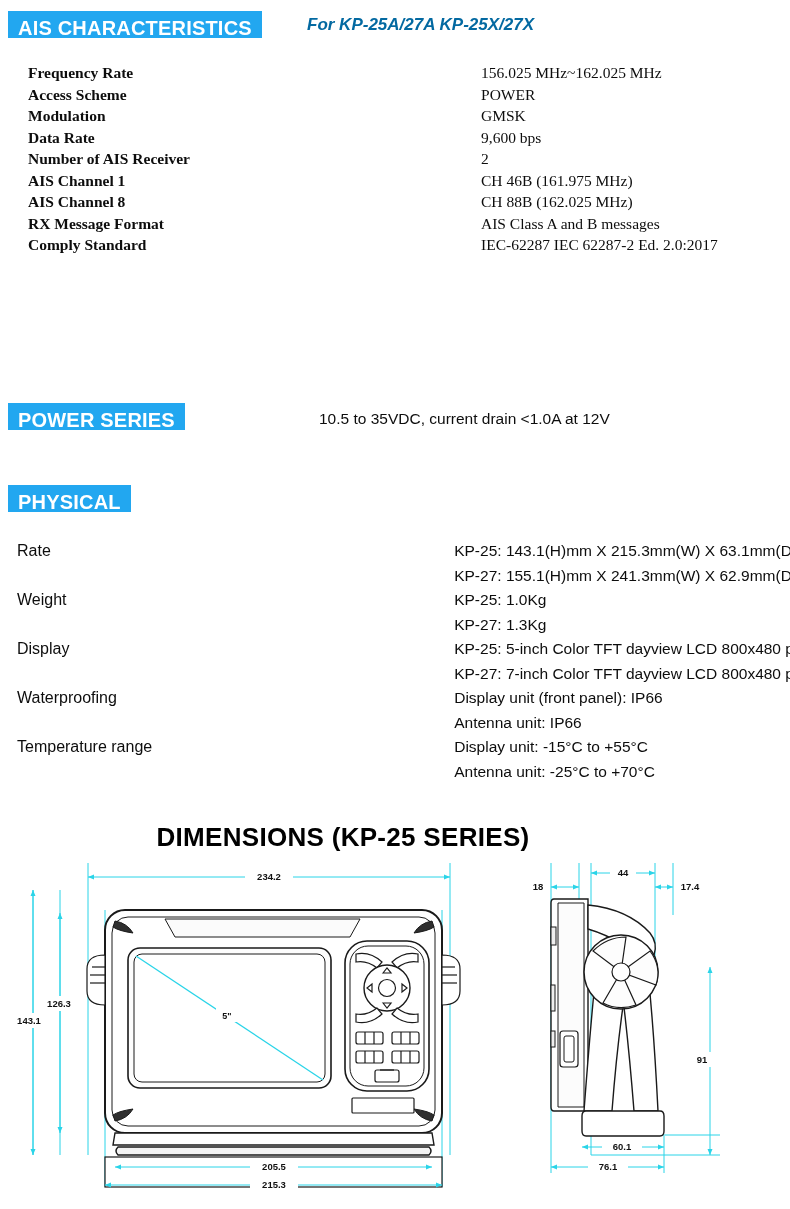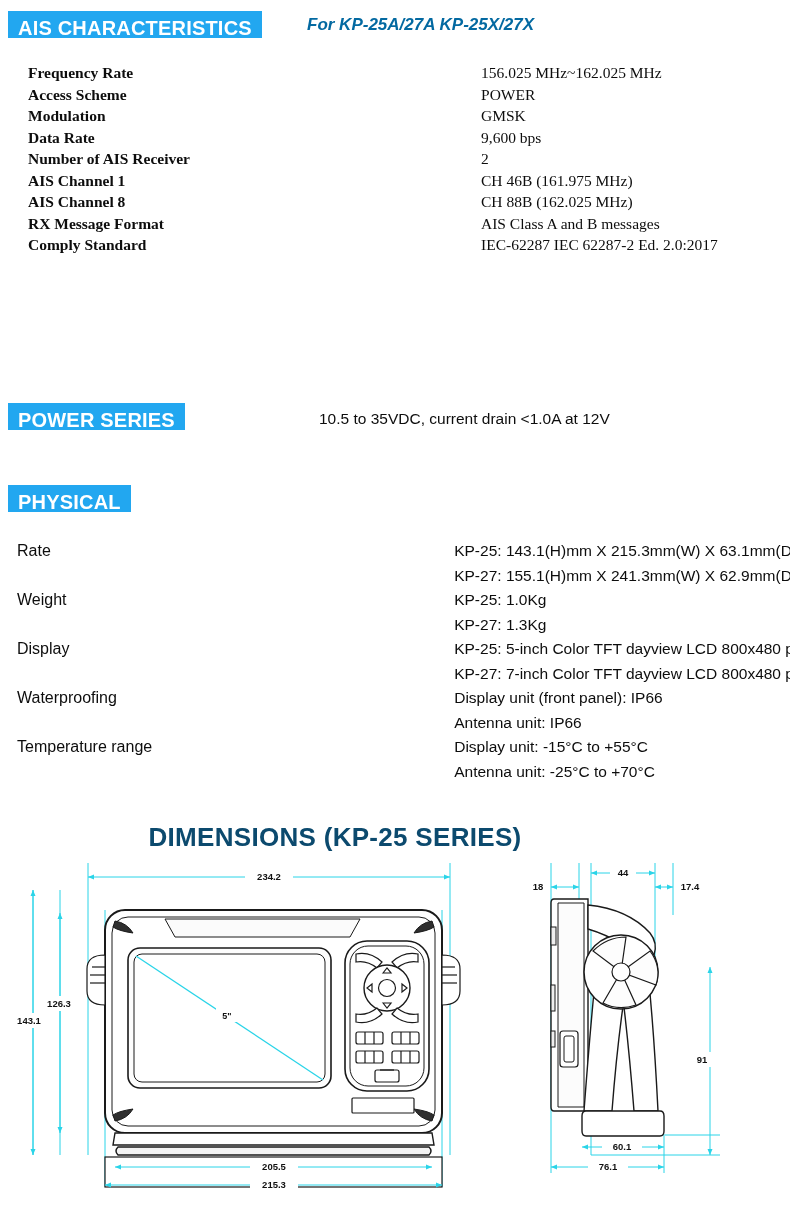--- a/index.html
+++ b/index.html
@@ -73,26 +73,26 @@
   #power-table .val { padding-left: 279px; }
 
   #physical-table   { left: 17px; top: 539px; }
   #physical-table .lbl { font-weight: normal; font-size: 16px; line-height: 24.5px; }
   #physical-table .val { font-size: 15.5px; line-height: 24.5px; padding-left: 290px; }
 
   
   #dimensions-title {
     position: absolute;
     top: 822px;
-    left: 0;
+    left: 8px;
     width: 670px;
     text-align: center;
     font-size: 26px;
     font-weight: bold;
-    color: #0c4a6e;
+    color: #000000;
     letter-spacing: 0.3px;
   }
   #dimensions-figure {
     position: absolute;
     left: 0;
     top: 855px;
     width: 790px;
     height: 354px;
   }
   .dim-label {

